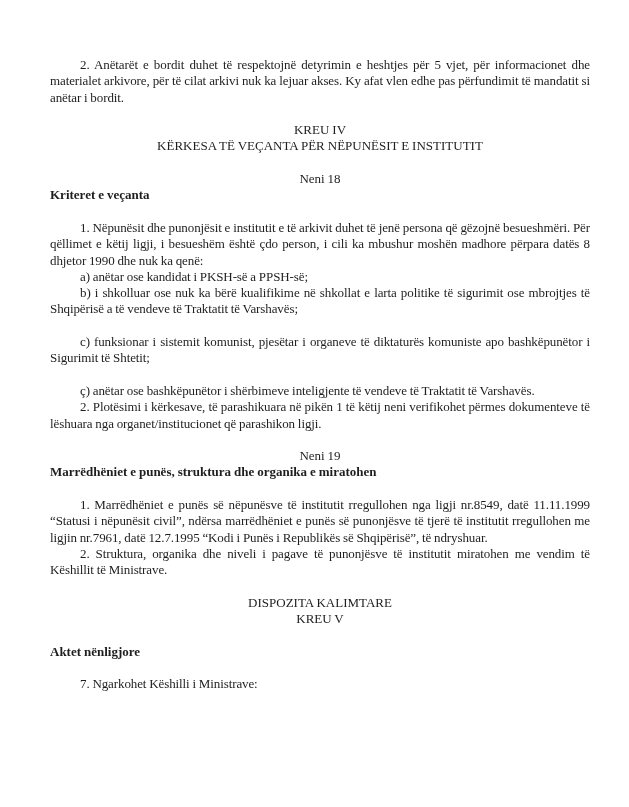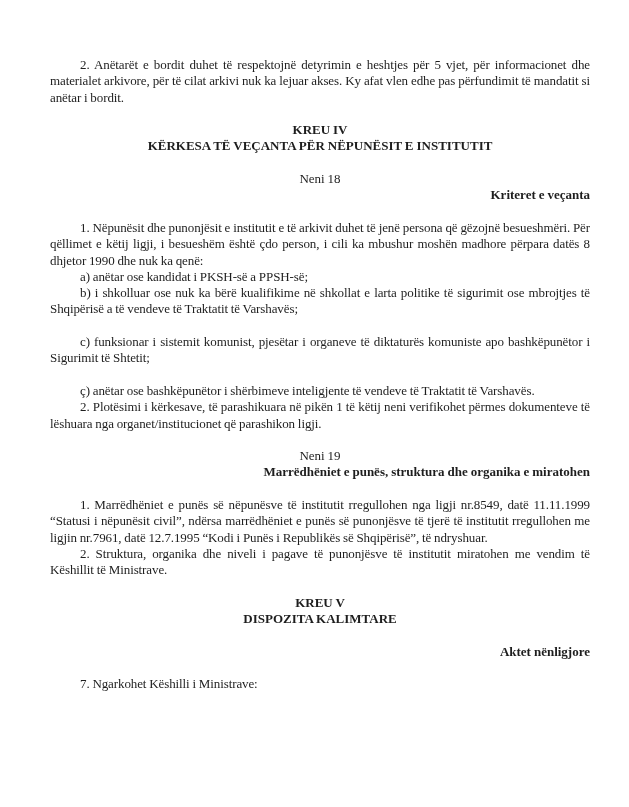--- a/index.html
+++ b/index.html
@@ -28,29 +28,28 @@
   }
   .block { margin: 0; padding: 0; }
   .block.body {
     text-align: justify;
     text-indent: 30px;
   }
   .block.caps {
     text-align: center;
     text-indent: 0;
     letter-spacing: 0;
-    font-weight: bold;
   }
   .block.center {
     text-align: center;
     text-indent: 0;
     letter-spacing: 0;
   }
   .block.bold-center {
-    text-align: right;
+    text-align: left;
     text-indent: 0;
     font-weight: bold;
     letter-spacing: 0;
     font-family: Liberation Serif, serif;
   }
   .block.gap {
     height: 16.3px;
   }
 </style>
 </head>
@@ -74,20 +73,20 @@
       <div class="block gap"></div>
       <div class="block body">ç) anëtar ose bashkëpunëtor i shërbimeve inteligjente të vendeve të Traktatit të Varshavës.</div>
       <div class="block body">2. Plotësimi i kërkesave, të parashikuara në pikën 1 të këtij neni verifikohet përmes dokumenteve të lëshuara nga organet/institucionet që parashikon ligji.</div>
       <div class="block gap"></div>
       <div class="block center">Neni 19</div>
       <div class="block bold-center">Marrëdhëniet e punës, struktura dhe organika e miratohen</div>
       <div class="block gap"></div>
       <div class="block body">1. Marrëdhëniet e punës së nëpunësve të institutit rregullohen nga ligji nr.8549, datë 11.11.1999 “Statusi i nëpunësit civil”, ndërsa marrëdhëniet e punës së punonjësve të tjerë të institutit rregullohen me ligjin nr.7961, datë 12.7.1995 “Kodi i Punës i Republikës së Shqipërisë”, të ndryshuar.</div>
       <div class="block body">2. Struktura, organika dhe niveli i pagave të punonjësve të institutit miratohen me vendim të Këshillit të Ministrave.</div>
       <div class="block gap"></div>
+      <div class="block caps">DISPOZITA KALIMTARE</div>
       <div class="block caps">KREU V</div>
-      <div class="block caps">DISPOZITA KALIMTARE</div>
       <div class="block gap"></div>
       <div class="block bold-center">Aktet nënligjore</div>
       <div class="block gap"></div>
       <div class="block body">7. Ngarkohet Këshilli i Ministrave:</div>
     </div>
 </div>
 
 </body></html>

